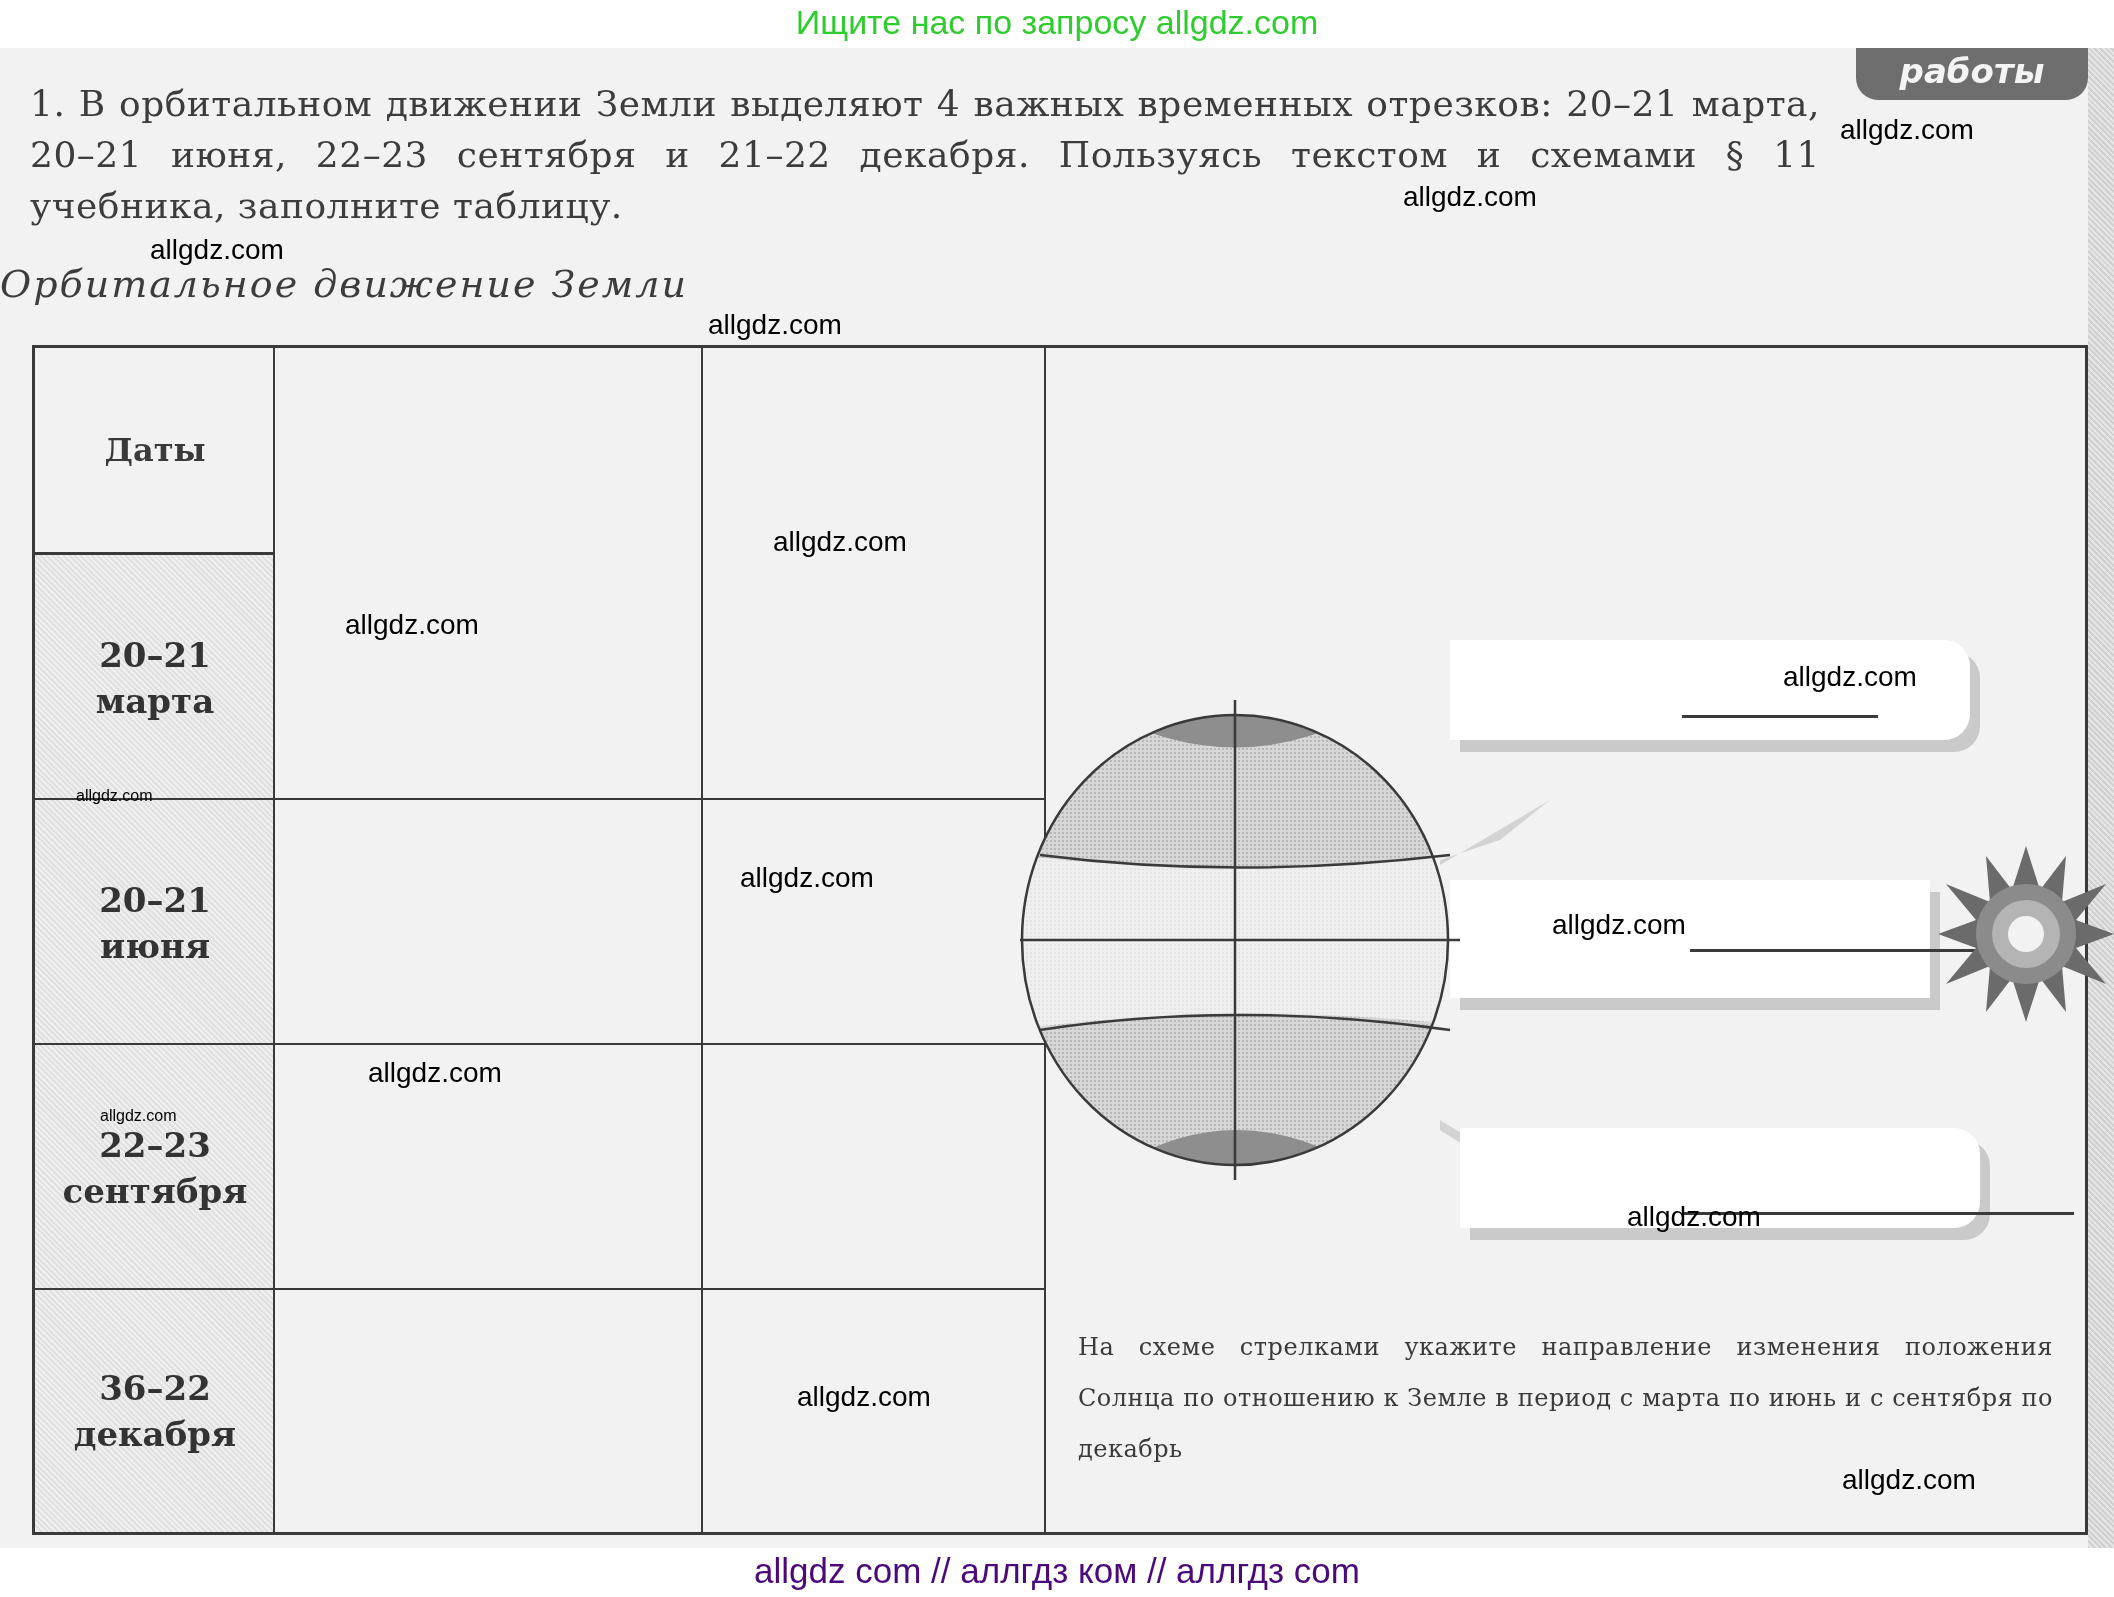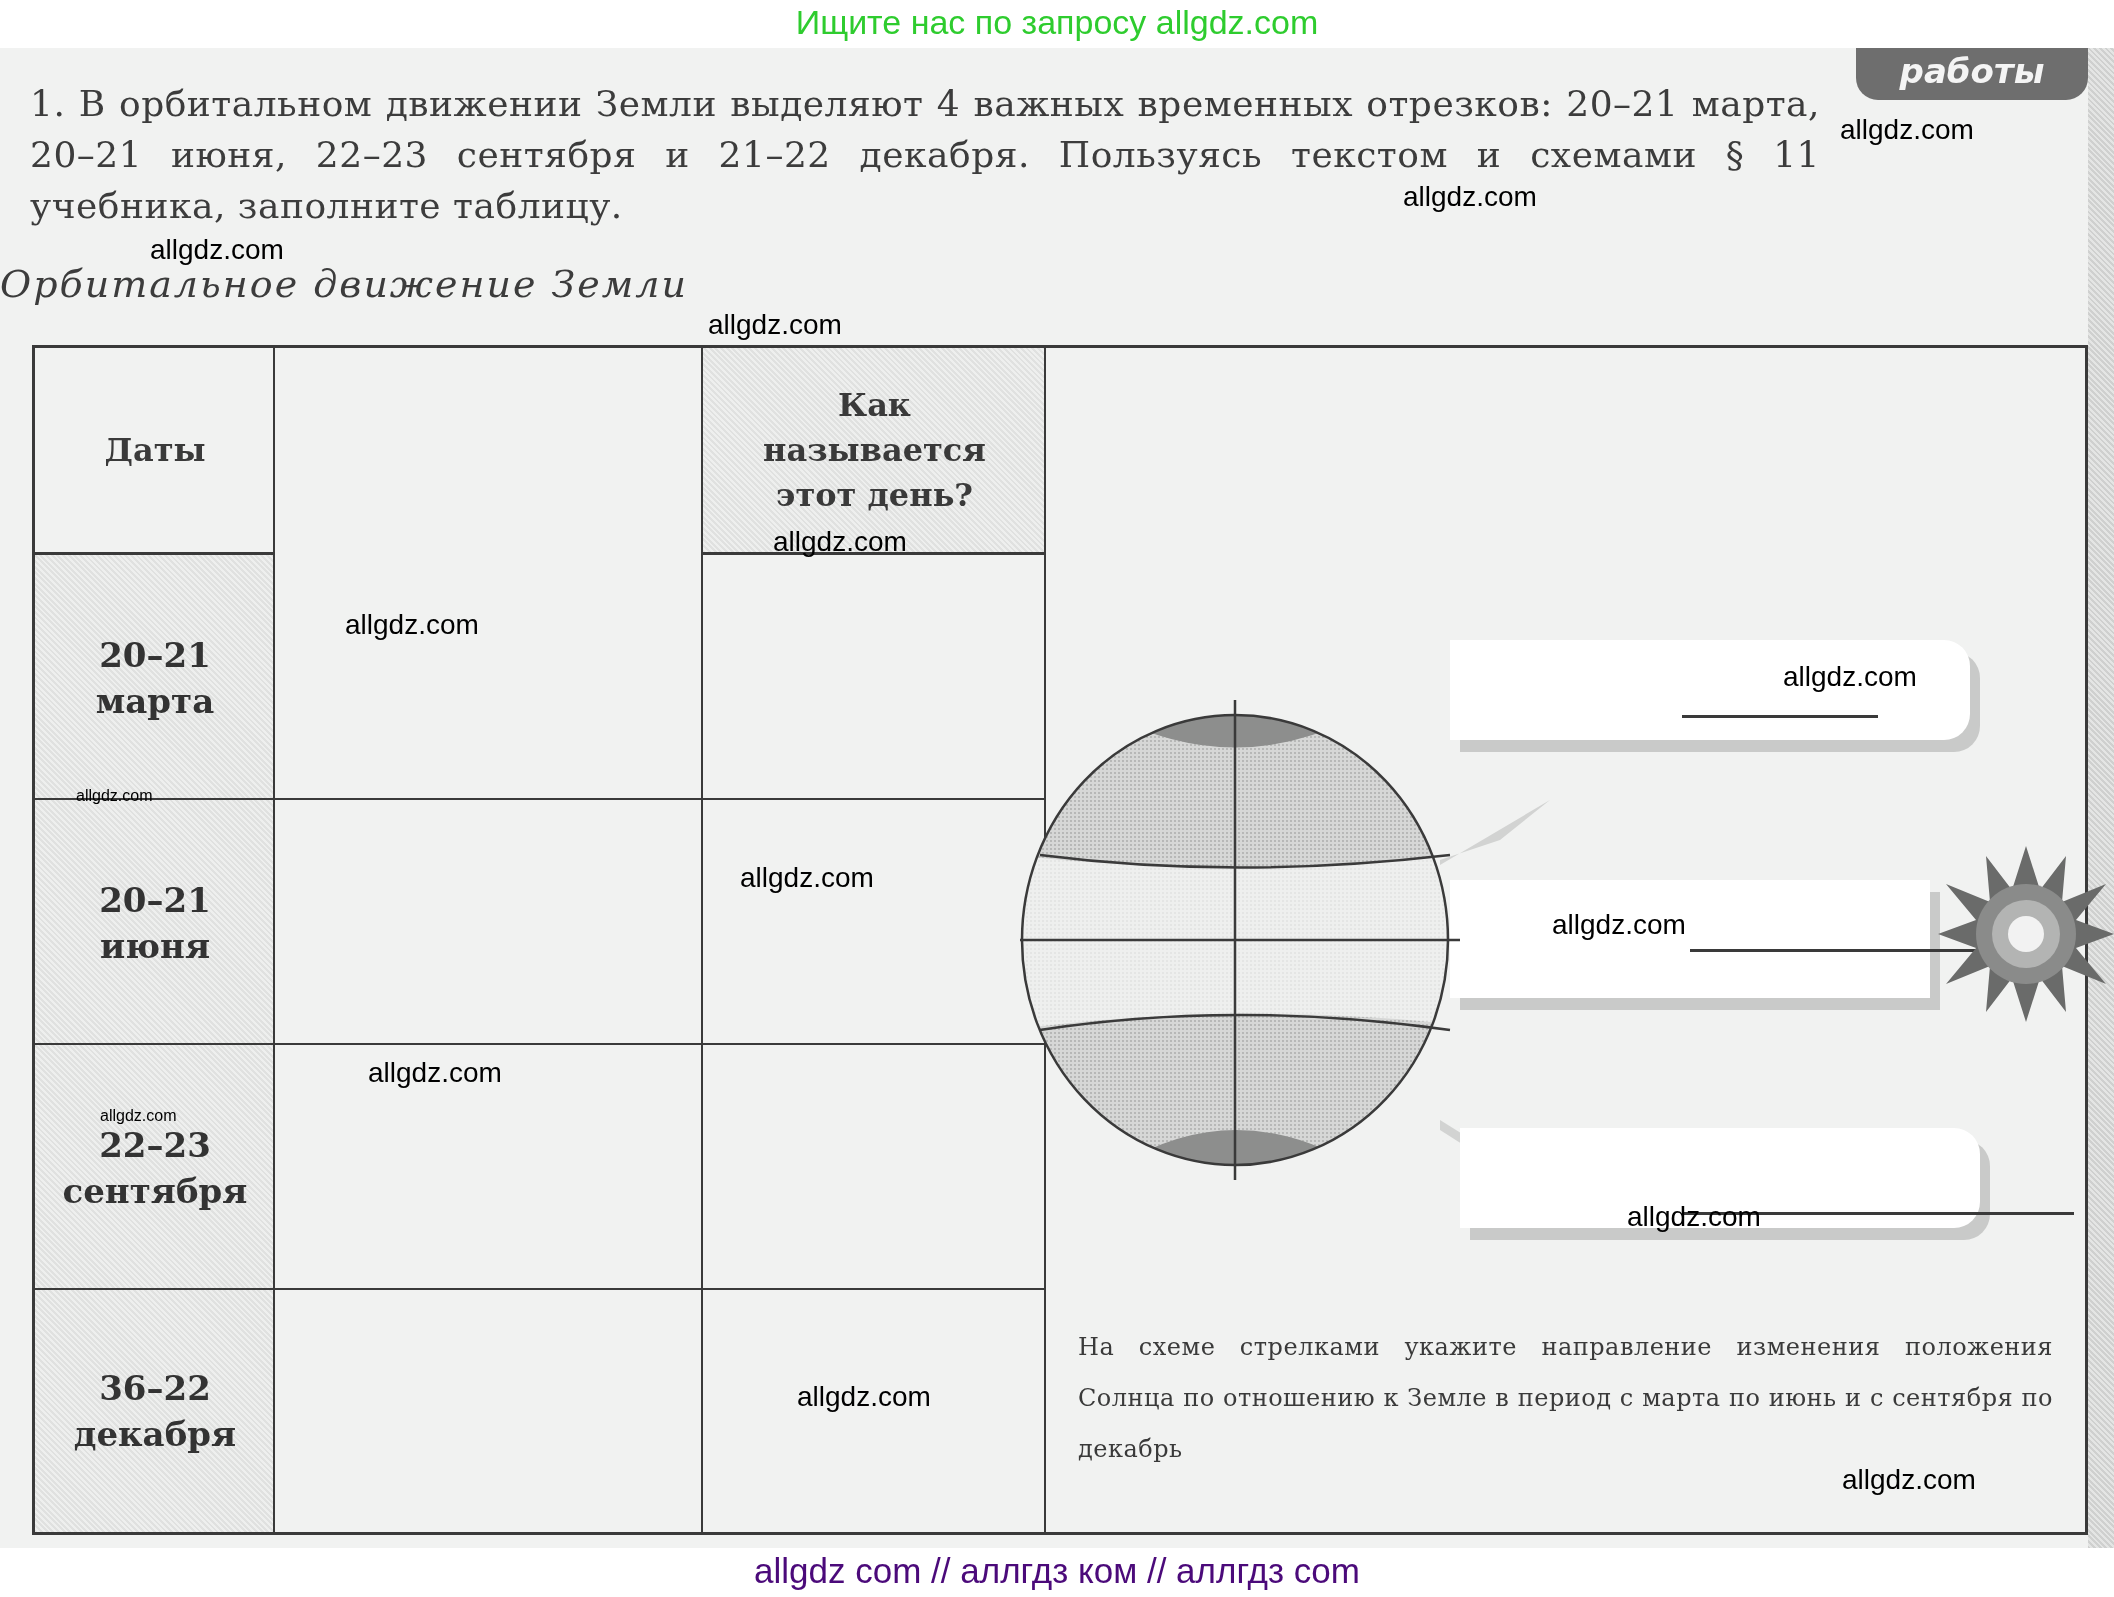--- a/index.html
+++ b/index.html
@@ -91,23 +91,20 @@
   <span>1.</span>
   <span>В орбитальном движении Земли выделяют 4 важных временных отрезков: 20–21 марта, 20–21 июня, 22–23 сентября и 21–22 декабря. Пользуясь текстом и схемами § 11 учебника, заполните таблицу.</span>
 </div>
 
 <div class="caption">Орбитальное движение Земли</div>
 
 <div class="tbl">
 
   <div class="hdr" style="left:0;width:240px;">
     <span>Даты</span>
-  </div>
-  <div class="hdr shade" style="left:668px;width:343px;padding:0 30px;">
-    <span>Как называется этот день?</span>
   </div>
 
   <div class="date-cell shade" style="top:207px;height:245px;">
     <span>20–21</span>
     <span>марта</span>
   </div>
   <div class="date-cell shade" style="top:452px;height:245px;">
     <span>20–21</span>
     <span>июня</span>
   </div>

